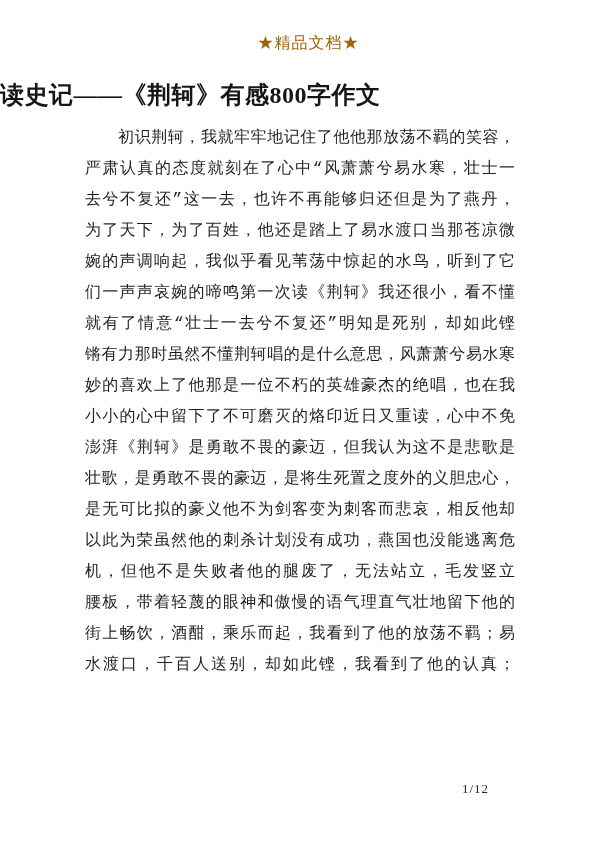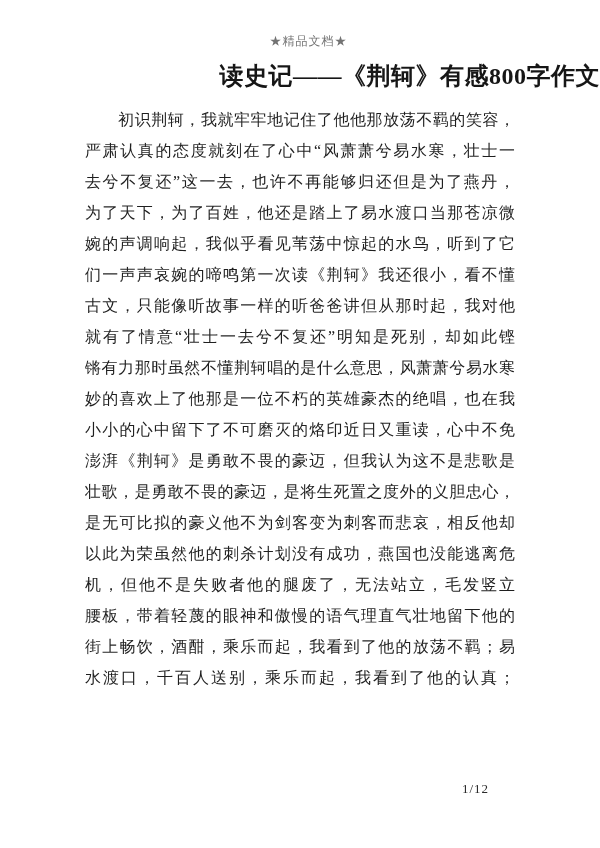--- a/index.html
+++ b/index.html
@@ -12,36 +12,37 @@
     width: 600px;
     height: 848px;
     background: #ffffff;
     overflow: hidden;
     font-family: "Liberation Serif", serif;
     color: #1f1f1f;
   }
   .doc-header {
     padding-top: 33px;
     text-align: center;
-    font-size: 12px;
+    font-size: 16px;
     letter-spacing: 1px;
-    color: #737373;
+    color: #a16207;
     padding-left: 17px;
   }
   .doc-title {
-    margin: 10px auto 0;
-    text-align: right;
+    margin: 25px auto 0;
+    text-align: left;
     font-size: 24px;
     font-weight: bold;
     letter-spacing: 0.5px;
     color: #161616;
   }
   .doc-body {
     width: 430px;
     margin: 12px auto 8px;
+    font-family: Liberation Mono, monospace;
   }
   .body-line {
     font-size: 16px;
     height: 31px;
     line-height: 31px;
     text-align: justify;
     text-align-last: justify;
     white-space: pre-wrap;
     overflow: hidden;
     color: #1f1f1f;
@@ -63,29 +64,28 @@
 
   <h1 class="doc-title">读史记——《荆轲》有感800字作文</h1>
 
   <div class="doc-body">
       <div class="body-line">　　初识荆轲，我就牢牢地记住了他他那放荡不羁的笑容，</div>
       <div class="body-line">严肃认真的态度就刻在了心中“风萧萧兮易水寒，壮士一</div>
       <div class="body-line">去兮不复还”这一去，也许不再能够归还但是为了燕丹，</div>
       <div class="body-line">为了天下，为了百姓，他还是踏上了易水渡口当那苍凉微</div>
       <div class="body-line">婉的声调响起，我似乎看见苇荡中惊起的水鸟，听到了它</div>
       <div class="body-line">们一声声哀婉的啼鸣第一次读《荆轲》我还很小，看不懂</div>
-      <div class="body-line">古文，只能像听故事一样的听爸爸讲但从那时起，我对他</div>
       <div class="body-line">就有了情意“壮士一去兮不复还”明知是死别，却如此铿</div>
       <div class="body-line">锵有力那时虽然不懂荆轲唱的是什么意思，风萧萧兮易水寒</div>
       <div class="body-line">妙的喜欢上了他那是一位不朽的英雄豪杰的绝唱，也在我</div>
       <div class="body-line">小小的心中留下了不可磨灭的烙印近日又重读，心中不免</div>
       <div class="body-line">澎湃《荆轲》是勇敢不畏的豪迈，但我认为这不是悲歌是</div>
       <div class="body-line">壮歌，是勇敢不畏的豪迈，是将生死置之度外的义胆忠心，</div>
       <div class="body-line">是无可比拟的豪义他不为剑客变为刺客而悲哀，相反他却</div>
       <div class="body-line">以此为荣虽然他的刺杀计划没有成功，燕国也没能逃离危</div>
       <div class="body-line">机，但他不是失败者他的腿废了，无法站立，毛发竖立</div>
       <div class="body-line">腰板，带着轻蔑的眼神和傲慢的语气理直气壮地留下他的</div>
       <div class="body-line">街上畅饮，酒酣，乘乐而起，我看到了他的放荡不羁；易</div>
-      <div class="body-line">水渡口，千百人送别，乘乐而起，我看到了他的认真；</div>
+      <div class="body-line">水渡口，千百人送别，却如此铿，我看到了他的认真；</div>
     </div>
 
   <div class="page-number">1/12</div>
 </div>
 
 </body></html>

